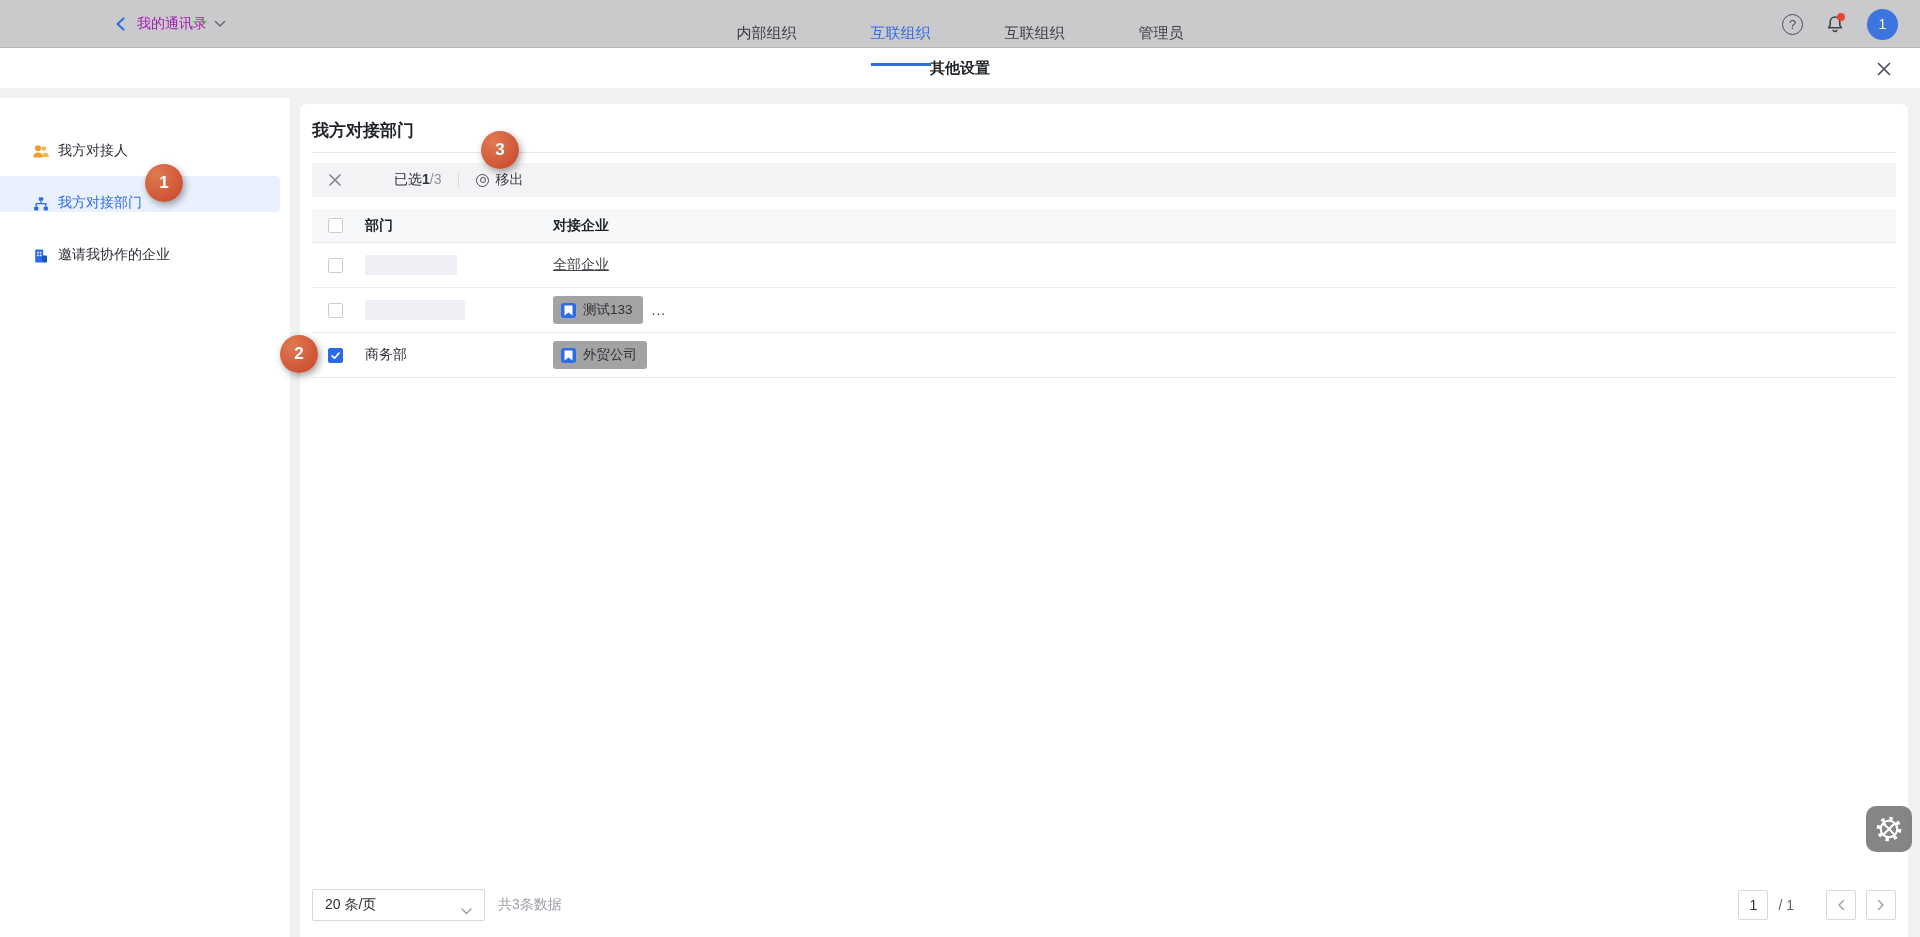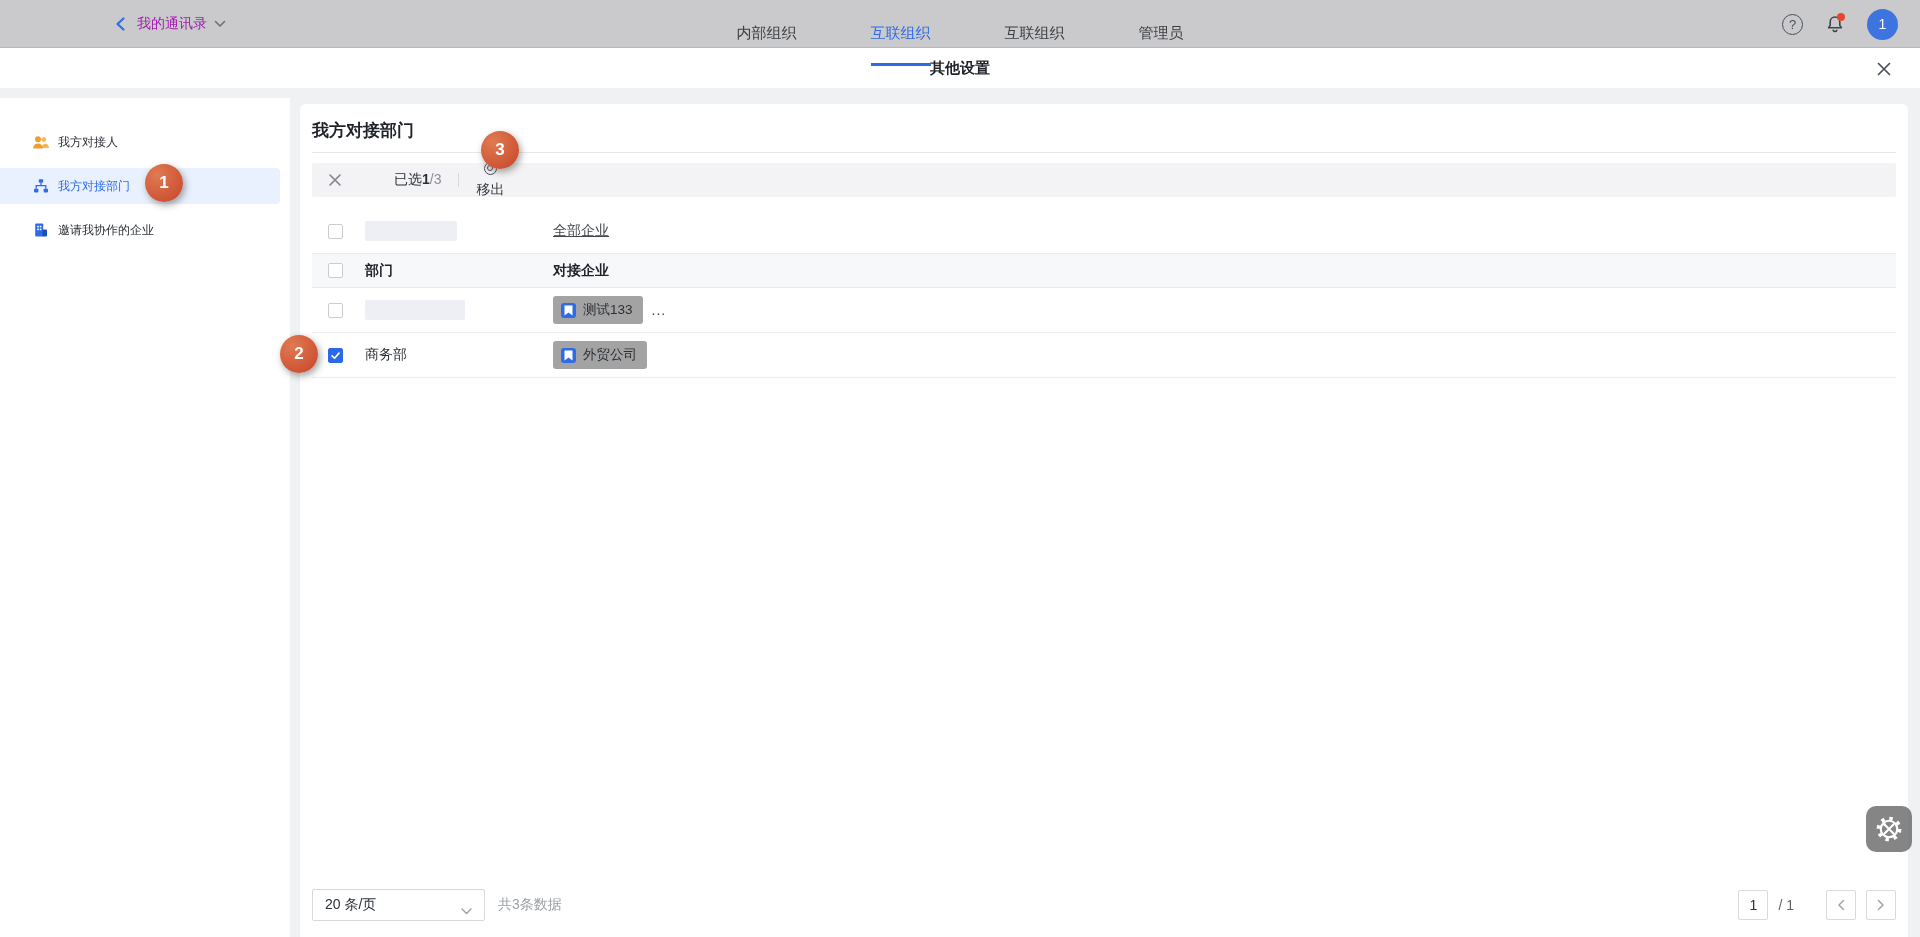--- a/index.html
+++ b/index.html
@@ -32,38 +32,38 @@
   .modal-header { position:absolute; left:0; top:48px; width:1920px; height:40px; background:#ffffff; z-index:4; }
   .modal-title { position:absolute; left:0; right:0; top:0; height:40px; display:flex;
                  align-items:center; justify-content:center; font-size:15px; font-weight:bold; color:#1f2329; }
   .modal-close { position:absolute; right:27px; top:12px; width:18px; height:18px; cursor:pointer;
                  display:flex; align-items:center; justify-content:center; }
 
   
   .modal-body { position:absolute; left:0; top:88px; width:1920px; height:849px; background:#f0f1f3; }
 
   .sidebar { position:absolute; left:0; top:10px; bottom:0; width:290px; background:#fff; padding-top:26px; }
-  .side-item { height:36px; margin:0 10px 8px 0; display:flex; align-items:center; gap:9px;
-               padding-left:32px; font-size:12px; color:#2b2f36; cursor:pointer; border-radius:0 4px 4px 0; }
+  .side-item { height:36px; margin:0 10px 16px 0; display:flex; align-items:flex-end; gap:9px;
+               padding-left:32px; font-size:14px; color:#2b2f36; cursor:pointer; border-radius:0 4px 4px 0; }
   .side-item.active { background:#e8f1fd; color:#2e6be6; }
   .side-icon { width:17px; height:17px; display:flex; align-items:center; justify-content:center; }
 
   .main { position:absolute; left:300px; right:12px; top:16px; bottom:0; background:#fff;
           border-radius:6px 6px 0 0; padding:0 12px; }
   .main-title { padding-top:15px; font-size:17px; font-weight:bold; color:#1f2329; height:48px; }
   .main-divider { height:1px; background:#e8e8ea; }
 
   .toolbar { margin-top:10px; height:34px; background:#f3f3f5; border-radius:2px;
              display:flex; align-items:center; padding-left:16px; font-size:14px; color:#2b2f36; }
   .tb-clear { display:flex; align-items:center; cursor:pointer; }
   .sel-text { margin-left:52px; }
   .sel-count { font-weight:bold; }
   .sel-total { color:#8a8f99; }
   .tb-sep { width:1px; height:14px; background:#d8d8da; margin:0 17px; }
-  .remove-btn { display:flex; align-items:center; gap:6px; cursor:pointer; color:#33373d;flex-direction:column; }
+  .remove-btn { display:flex; align-items:center; gap:6px; cursor:pointer; color:#33373d; }
   .ring-icon { width:13px; height:13px; border:1.3px solid #4a4f57; border-radius:50%;
                display:flex; align-items:center; justify-content:center; }
   .ring-icon::after { content:""; width:4px; height:4px; border:1.2px solid #4a4f57; border-radius:50%; }
 
   .table { margin-top:12px; }
   .trow { display:flex; align-items:center; height:45px; border-bottom:1px solid #ececee; font-size:14px; color:#2b2f36; }
   .trow.thead { height:34px; background:#f7f8fa; font-weight:bold; color:#1f2329; border-bottom:1px solid #e8eaed; }
   .c-check { width:44px; padding-left:16px; display:flex; align-items:center; }
   .c-dept  { width:188px; padding-left:9px; display:flex; align-items:center; }
   .c-comp  { flex:1; padding-left:9px; display:flex; align-items:center; }
@@ -211,38 +211,38 @@
         </span>
         <span class="sel-text"><span>已选</span><span class="sel-count">1</span><span class="sel-total">/3</span></span>
         <span class="tb-sep"></span>
         <span class="remove-btn">
           <span class="ring-icon"></span>
           <span>移出</span>
         </span>
       </div>
 
       <div class="table">
+        <div class="trow thead">
+          <div class="c-check">
+              <span class="checkbox"></span>
+            </div>
+          <div class="c-dept">部门</div>
+          <div class="c-comp">对接企业</div>
+        </div>
+
         <div class="trow">
           <div class="c-check">
               <span class="checkbox"></span>
             </div>
           <div class="c-dept">
               <span class="placeholder-block"></span>
             </div>
           <div class="c-comp">
               <span class="link">全部企业</span>
             </div>
-        </div>
-
-        <div class="trow thead">
-          <div class="c-check">
-              <span class="checkbox"></span>
-            </div>
-          <div class="c-dept">部门</div>
-          <div class="c-comp">对接企业</div>
         </div>
 
         <div class="trow">
           <div class="c-check">
               <span class="checkbox"></span>
             </div>
           <div class="c-dept">
               <span class="placeholder-block" style="width:100px;"></span>
             </div>
           <div class="c-comp">

